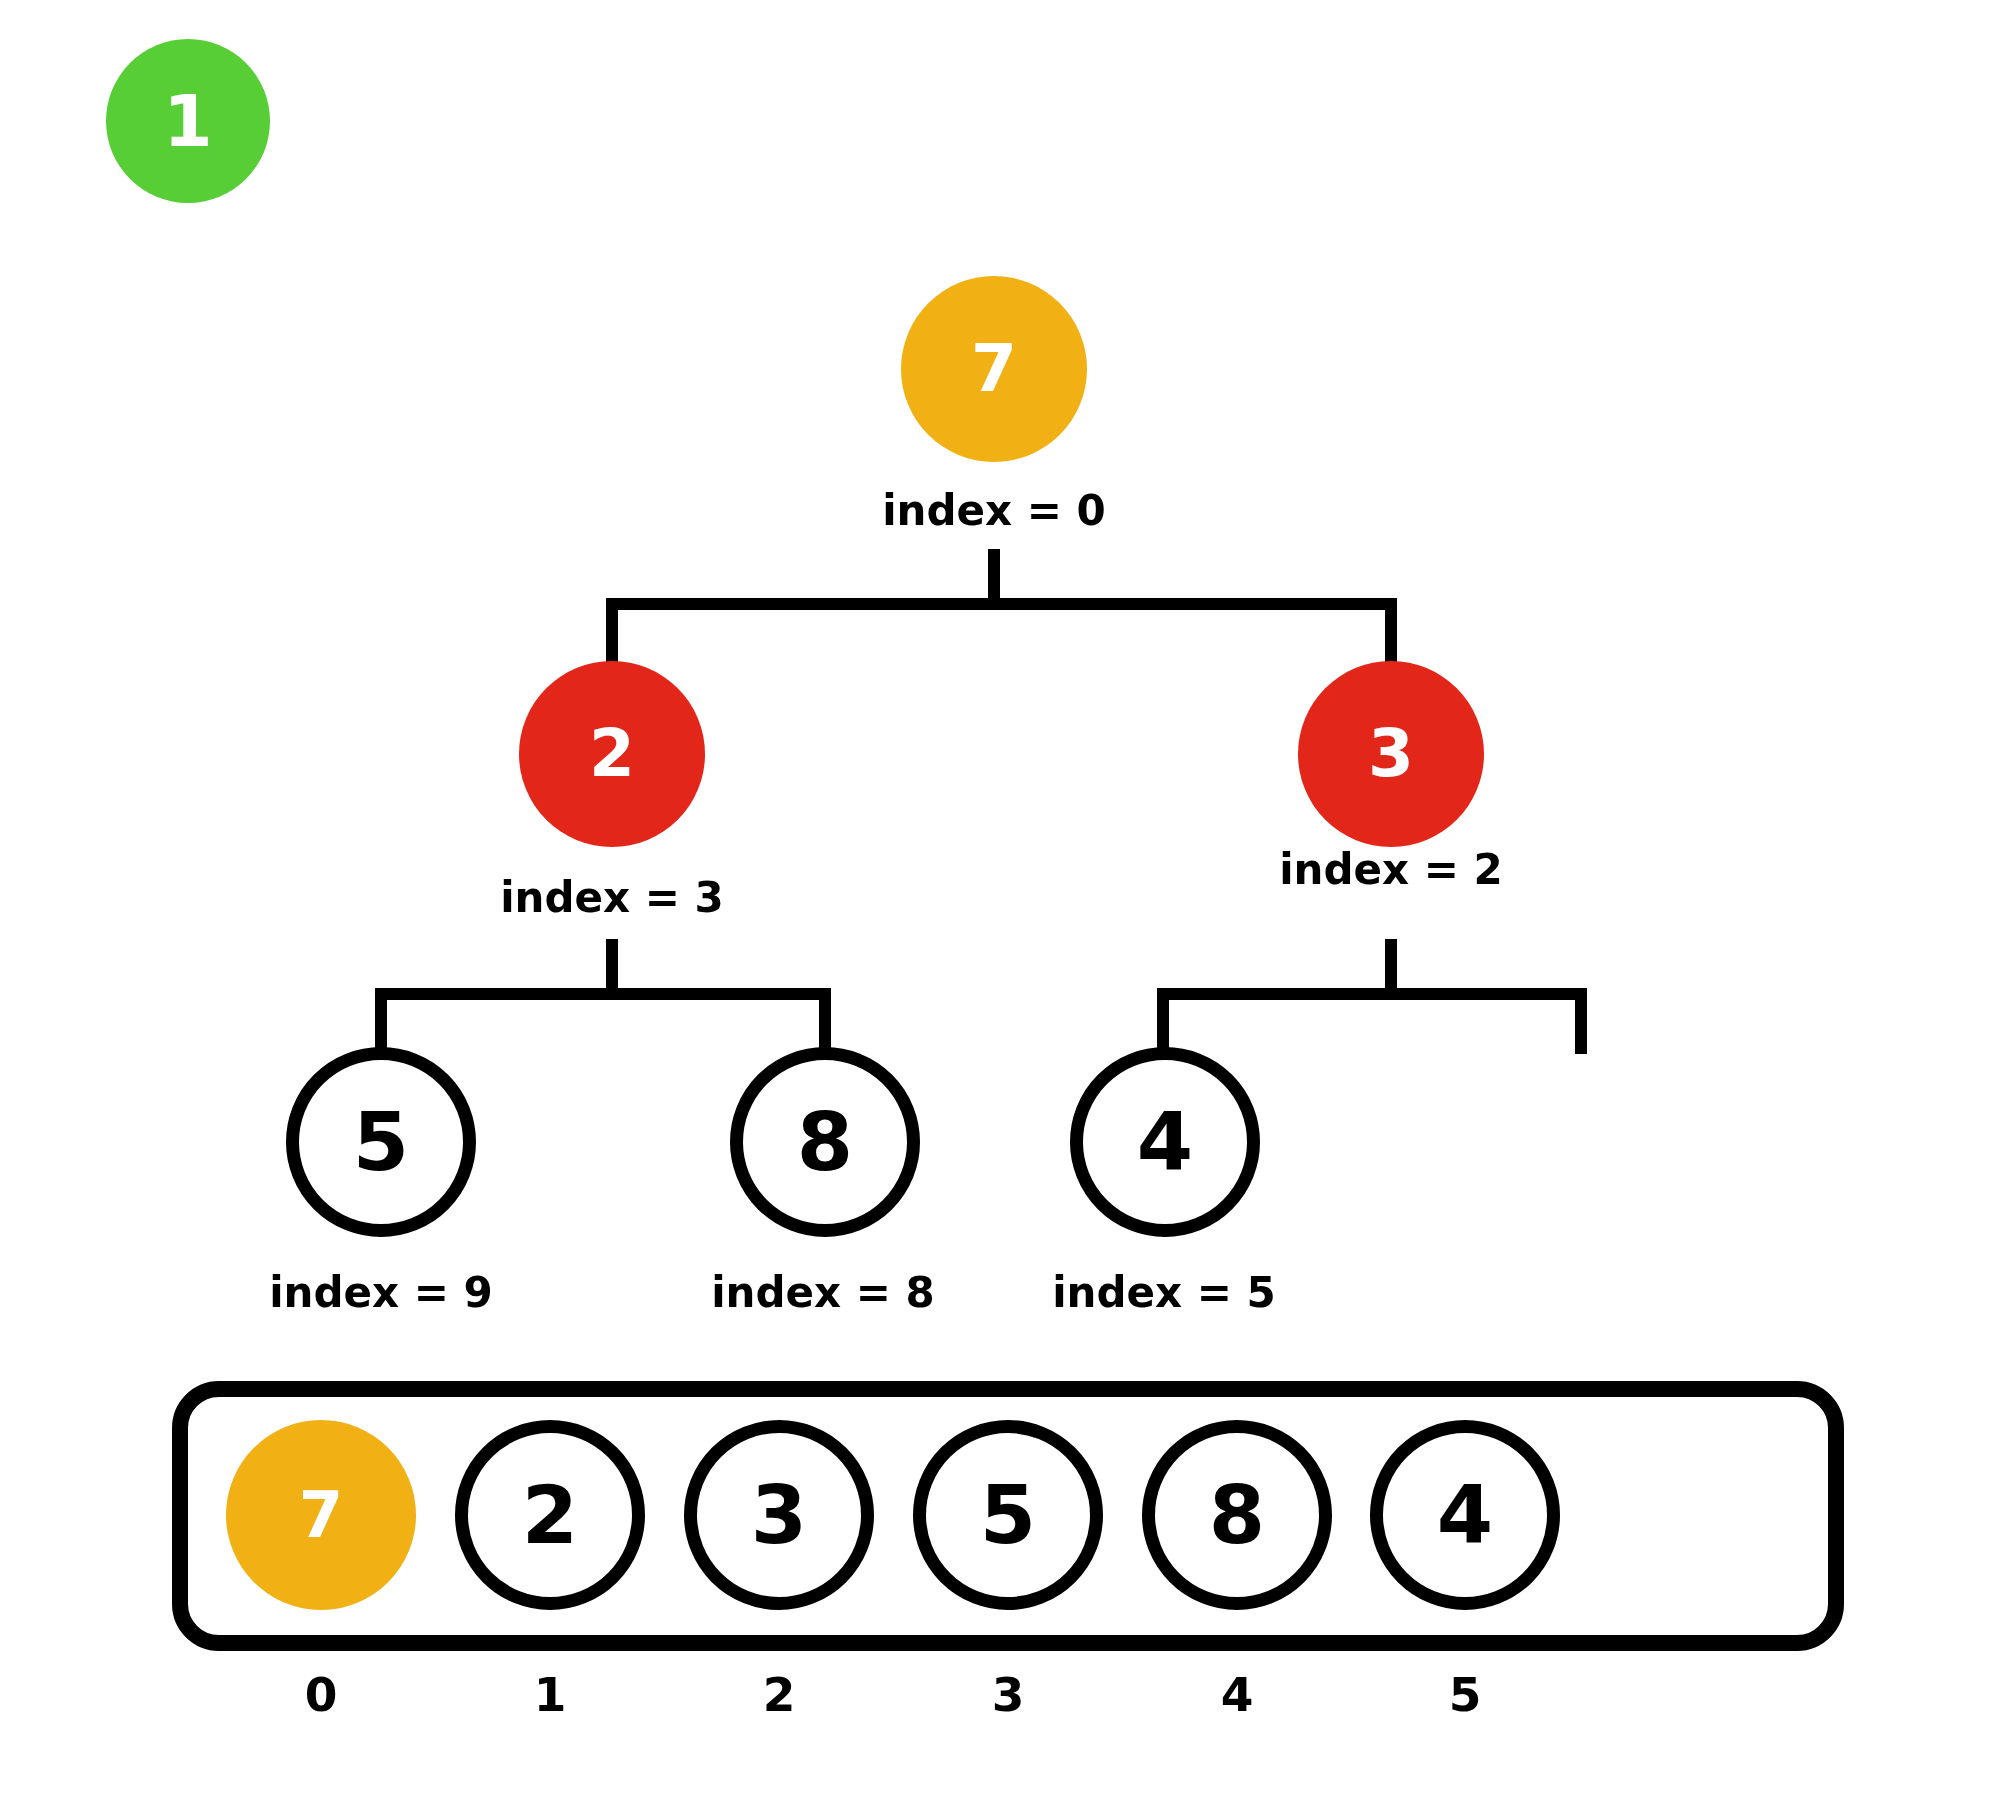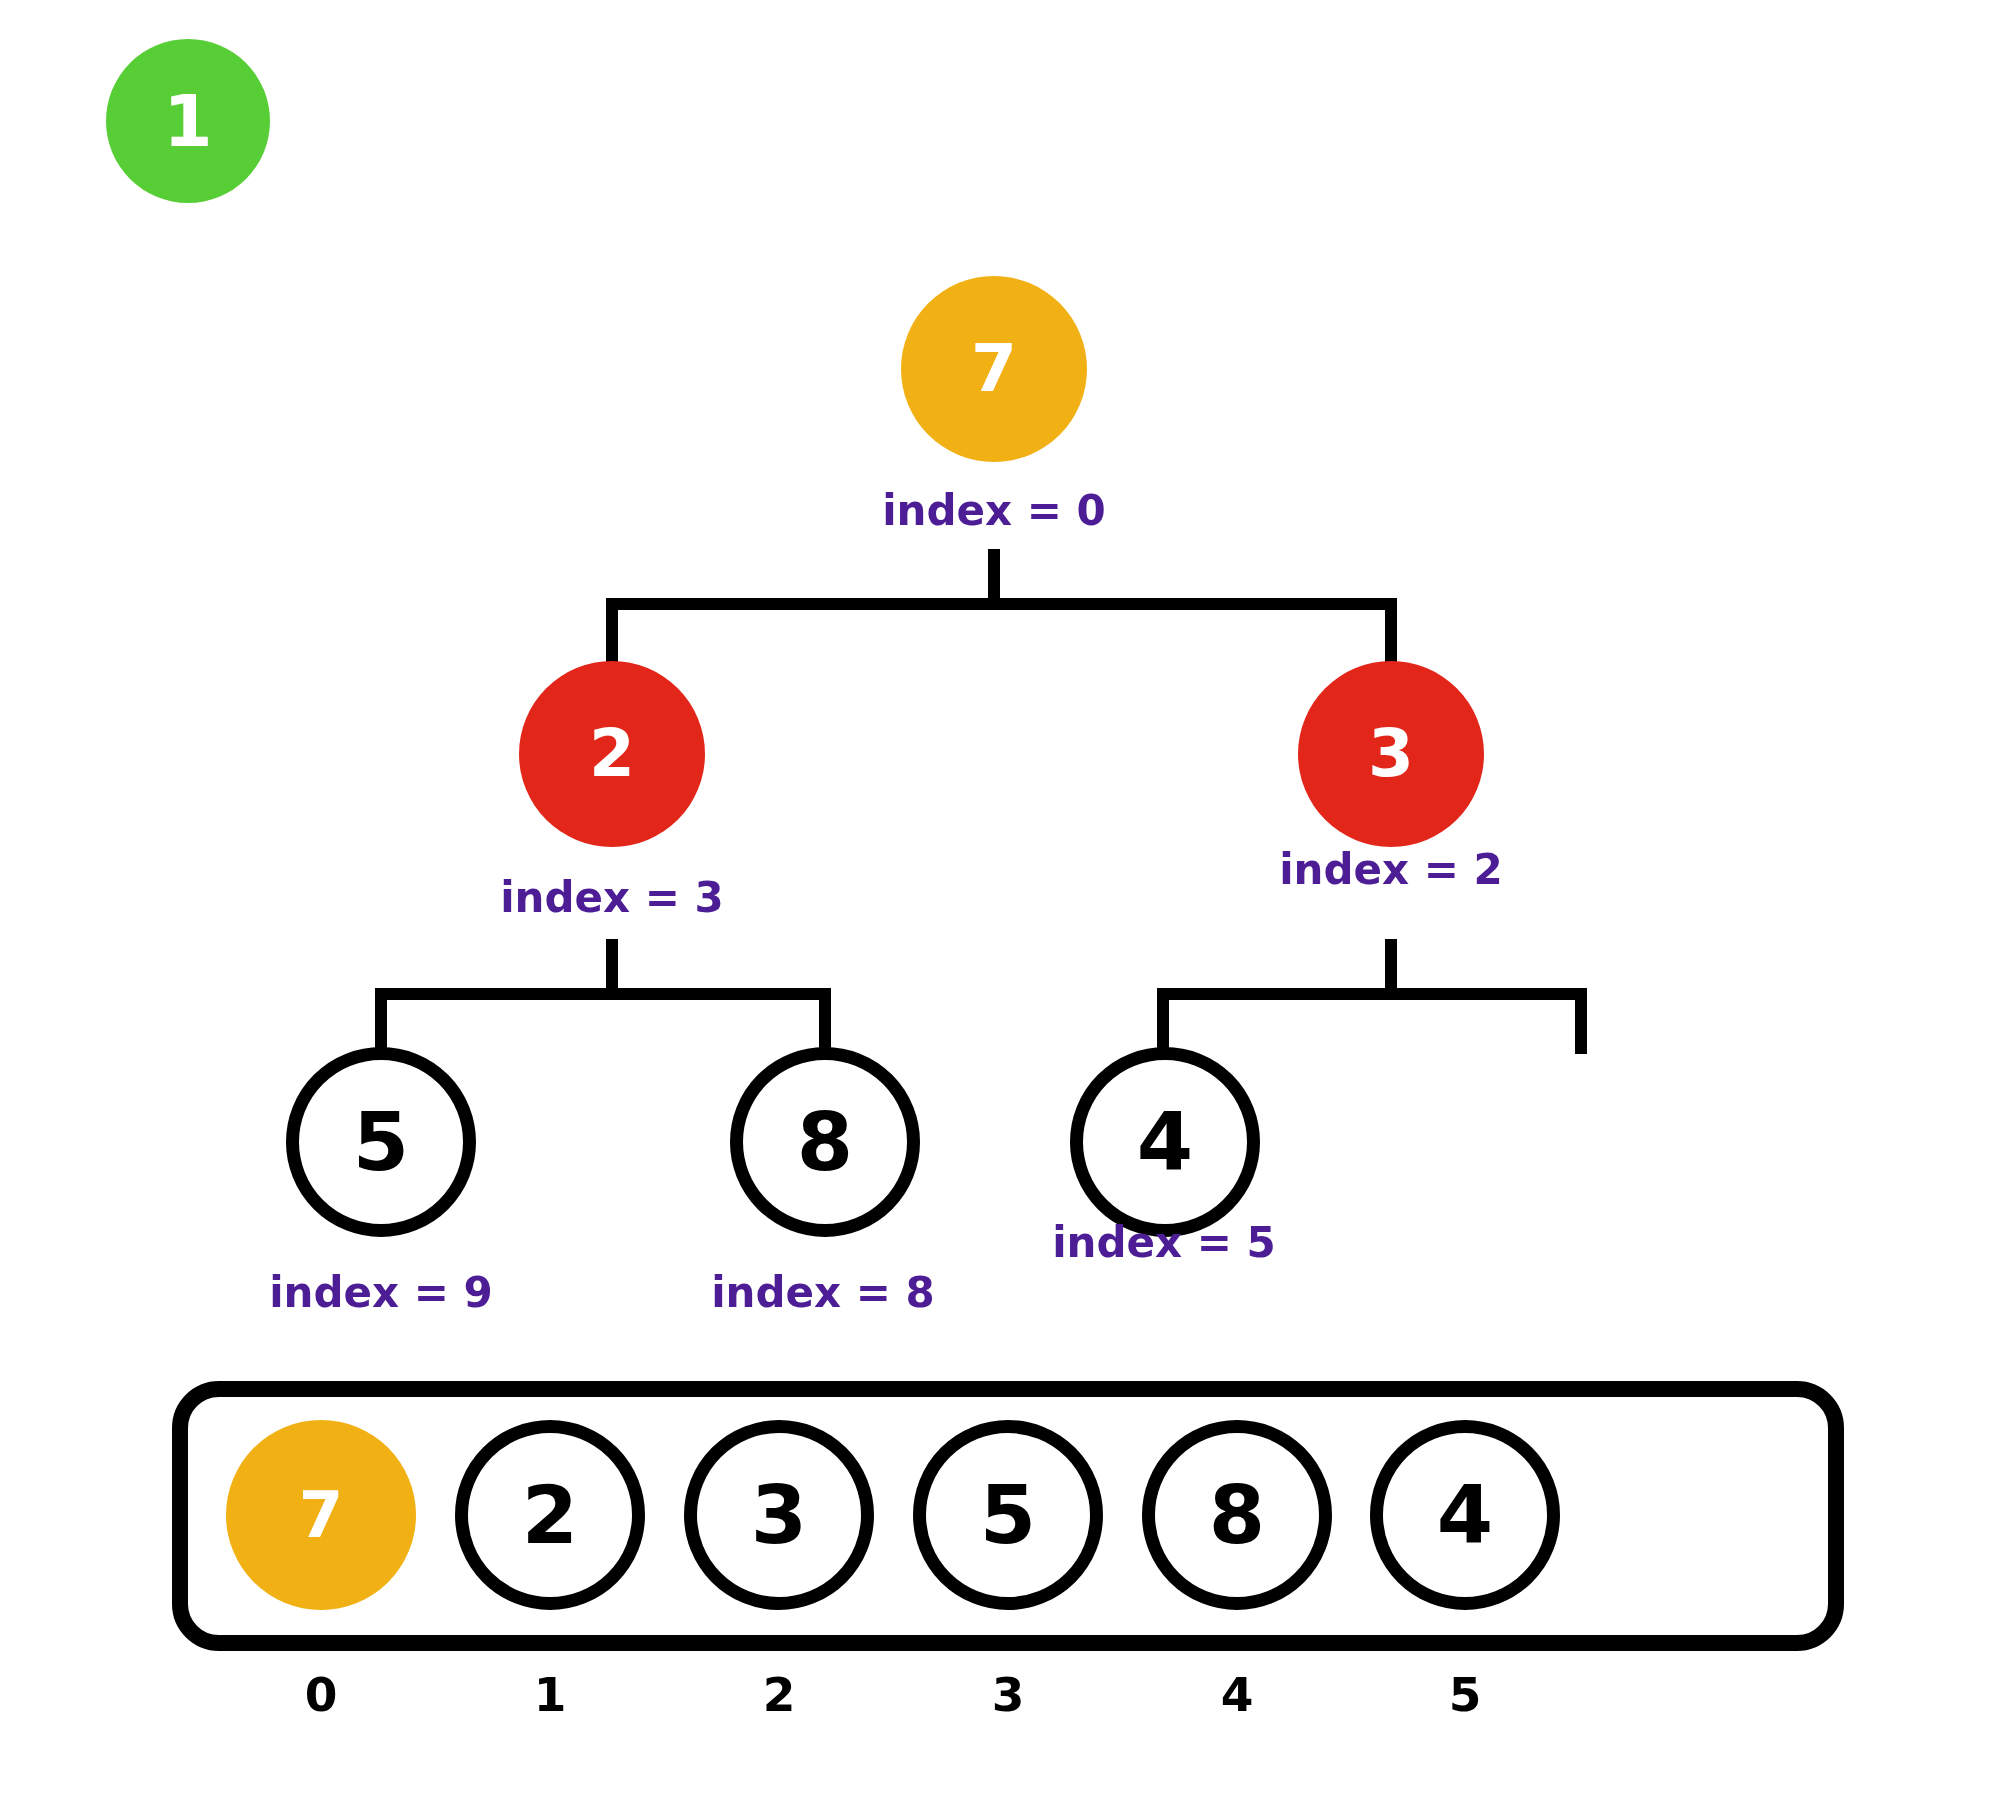--- a/index.html
+++ b/index.html
@@ -59,21 +59,21 @@
     position: absolute;
     background: #000000;
   }
 
   
   .lbl {
     position: absolute;
     transform: translate(-50%, -50%);
     font-weight: 700;
     font-size: 42px;
-    color: #4c1d95;
+    color: #000000;
     white-space: nowrap;
     line-height: 1;
   }
   .arr-lbl {
     position: absolute;
     transform: translate(-50%, -50%);
     font-weight: 700;
     font-size: 47px;
     color: #000000;
     line-height: 1;
@@ -98,21 +98,21 @@
   .pos-n5     { left: 381px;  top: 1142px; }
   .pos-n8     { left: 825px;  top: 1142px; }
   .pos-n4     { left: 1165px; top: 1142px; }
 
   
   .pos-i0 { left: 994px; top: 511px;  }
   .pos-i1 { left: 612px;  top: 898px; }
   .pos-i2 { left: 1391px; top: 870px; }
   .pos-i3 { left: 381px;  top: 1293px; }
   .pos-i4 { left: 823px;  top: 1293px; }
-  .pos-i5 { left: 1164px; top: 1243px; }
+  .pos-i5 { left: 1164px; top: 1293px; }
 
   
   .c1-stem  { left: 988px; top: 549px;  width: 12px;  height: 54px; }
   .c1-bar   { left: 606px;  top: 598px;  width: 791px; height: 12px; }
   .c1-ldrop { left: 606px;  top: 598px;  width: 12px;  height: 66px; }
   .c1-rdrop { left: 1385px; top: 598px;  width: 12px;  height: 66px; }
 
   
   .c2l-stem  { left: 606px; top: 939px; width: 12px;  height: 54px; }
   .c2l-bar   { left: 375px; top: 988px; width: 455px; height: 12px; }

